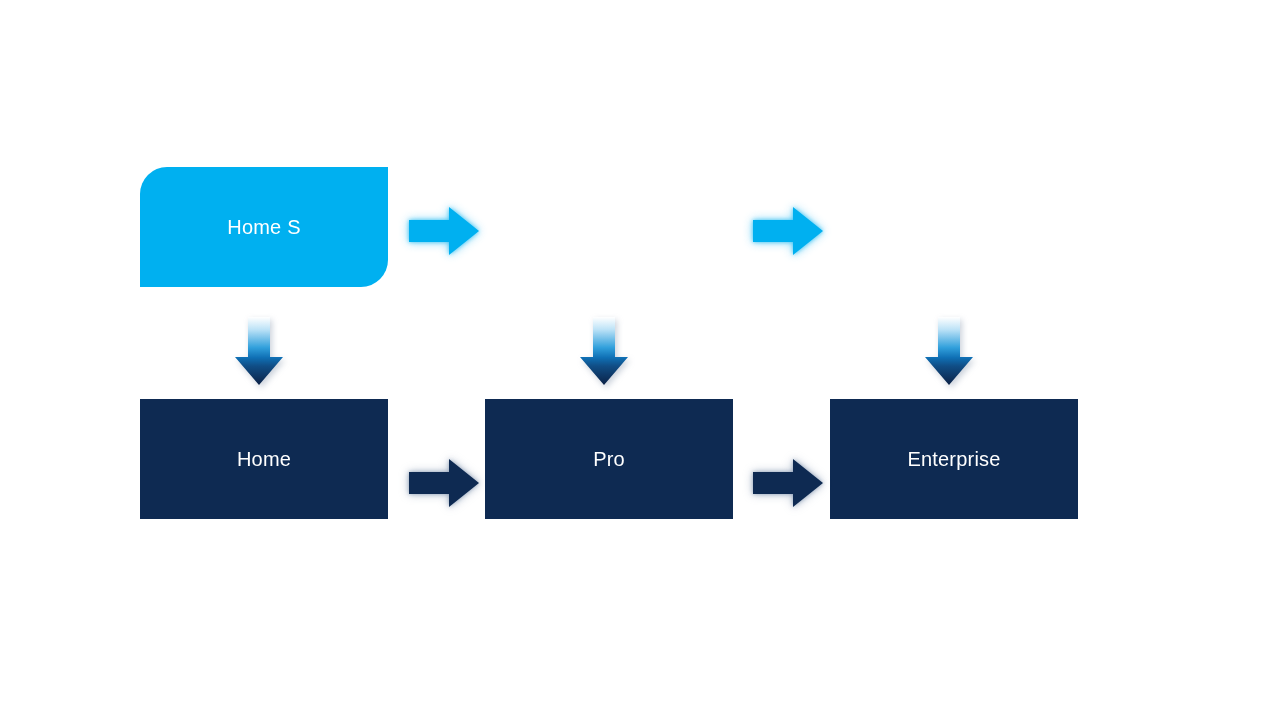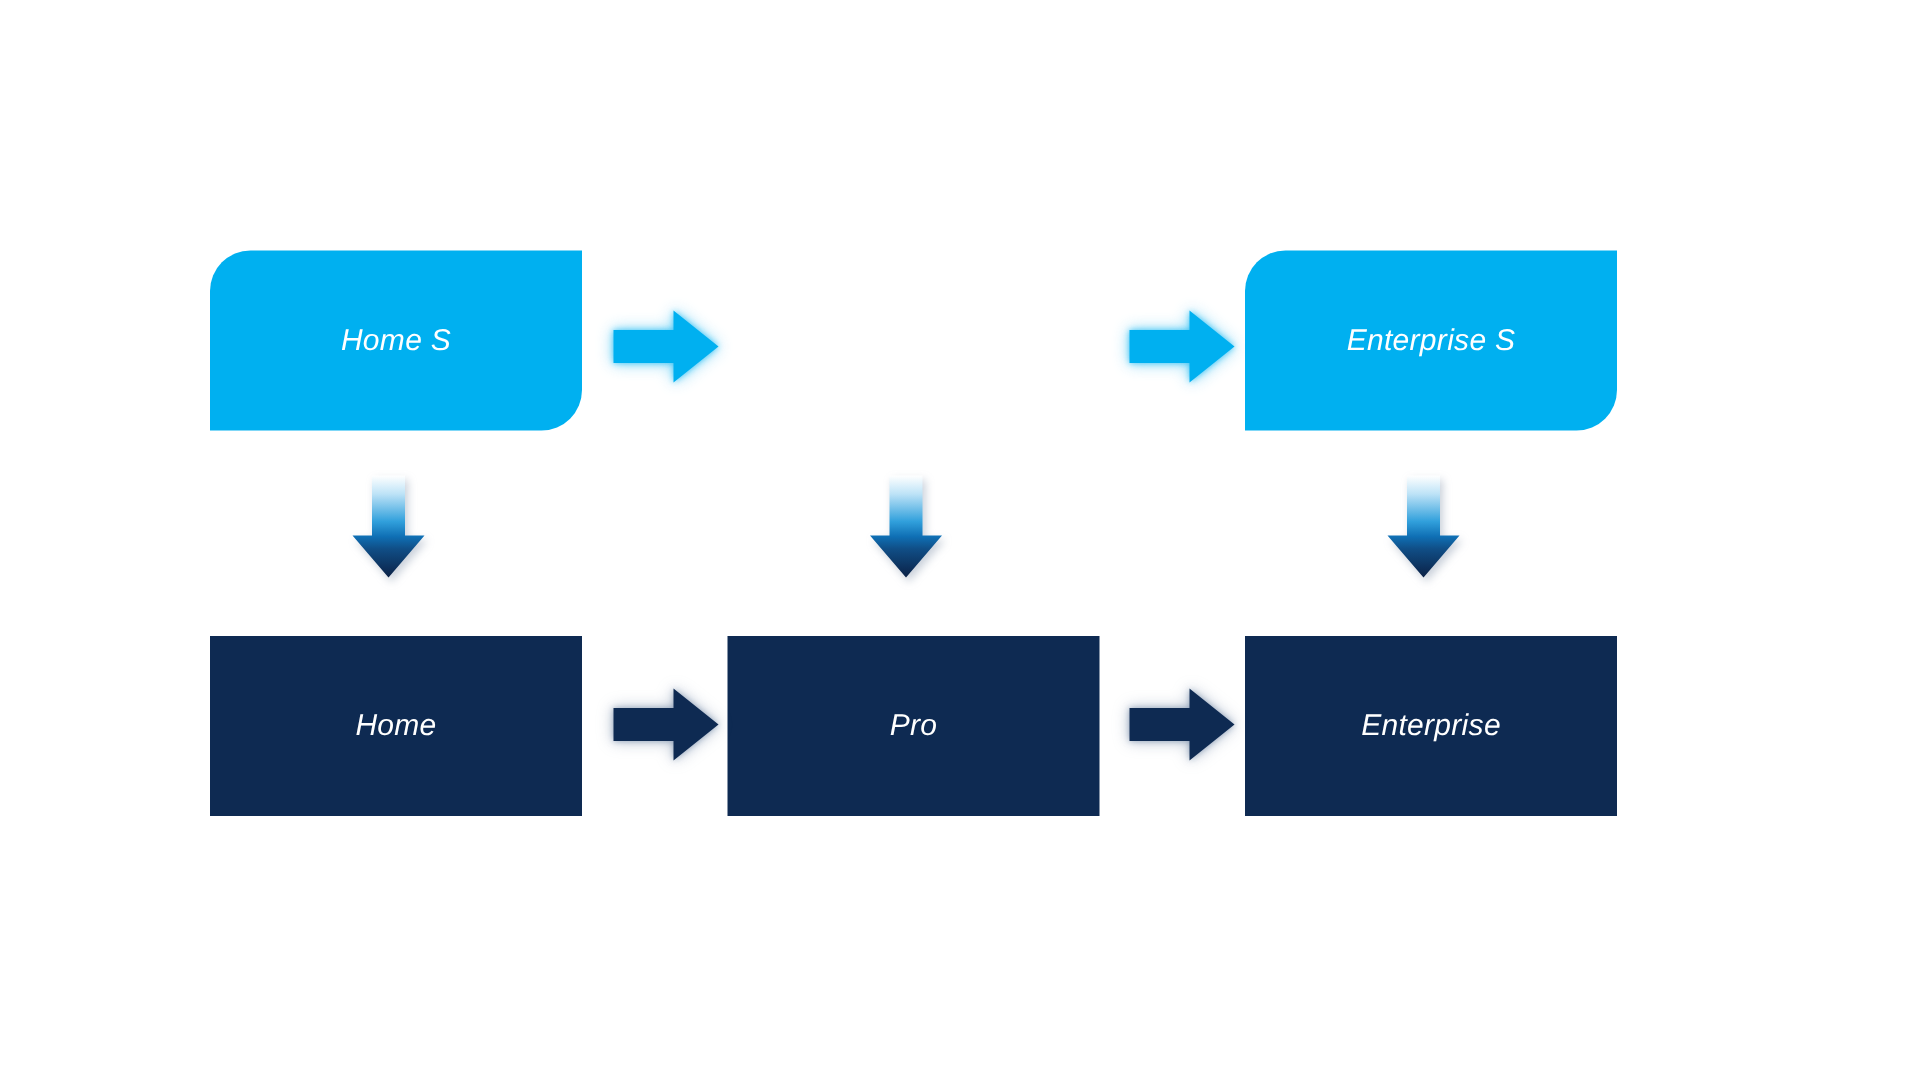--- a/index.html
+++ b/index.html
@@ -7,37 +7,36 @@
     padding: 0;
     background: #ffffff;
     font-family: "Liberation Sans", sans-serif;
   }
   .canvas {
     position: relative;
     width: 1176px;
     height: 720px;
     background: #ffffff;
     overflow: hidden;
-    font-style: italic;
   }
   .box {
     position: absolute;
     width: 248px;
     height: 120px;
     display: flex;
     align-items: center;
     justify-content: center;
   }
   .box-top {
     top: 167px;
     background: var(--top-box, #00B0F0);
     border-radius: 27px 0 27px 0;
   }
   .box-bottom {
-    top: 424px;
+    top: 399px;
     background: var(--bottom-box, #0E2A52);
     border-radius: 0;
   }
   .box-label {
     color: var(--text, #FFFFFF);
     font-size: 20px;
     letter-spacing: 0.2px;
     white-space: nowrap;
   }
   .h-arrow {
@@ -71,23 +70,20 @@
   .gs4 { stop-color: var(--down-grad-4, #104E86); }
   .gs5 { stop-color: var(--down-grad-5, #0B2146); }
 </style>
 </head>
 <body>
 
 <div class="canvas">
 
   <div class="box box-top" style="left:140px">
     <span class="box-label">Home S</span>
-  </div>
-  <div class="box box-top" style="left:830px">
-    <span class="box-label">Enterprise S</span>
   </div>
 
   <div class="h-arrow h-arrow-top" style="left:409px">
     <svg viewBox="0 0 70 48" aria-hidden="true">
       <polygon points="0,13 40,13 40,0 70,24 40,48 40,35 0,35" fill="currentColor"></polygon>
     </svg>
   </div>
   <div class="h-arrow h-arrow-top" style="left:753px">
     <svg viewBox="0 0 70 48" aria-hidden="true">
       <polygon points="0,13 40,13 40,0 70,24 40,48 40,35 0,35" fill="currentColor"></polygon>

